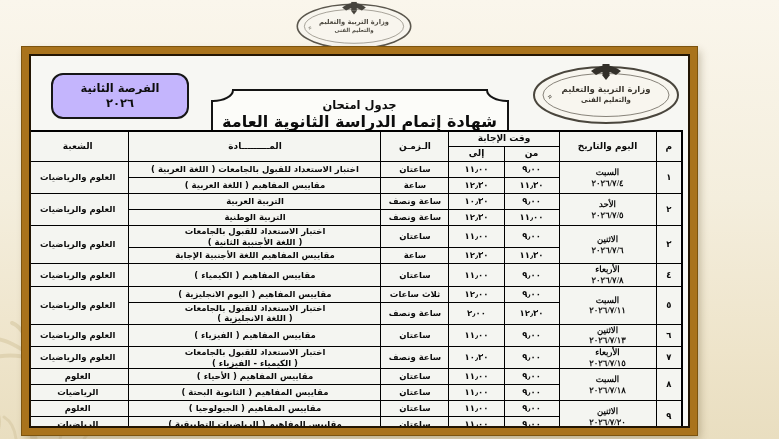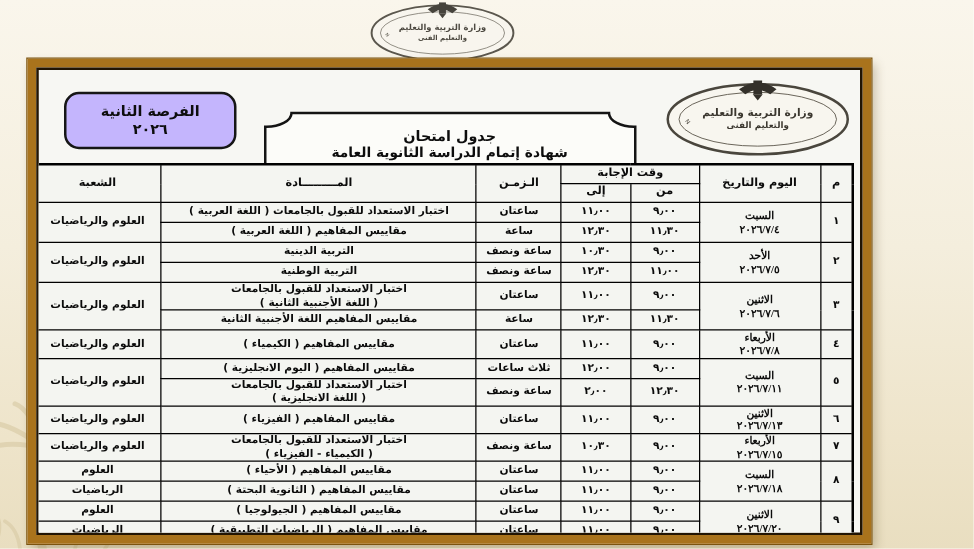--- a/index.html
+++ b/index.html
@@ -23,21 +23,21 @@
     display:flex; flex-direction:column; align-items:center; justify-content:center;
     font-weight:bold; font-size:11.5px; line-height:1.3;
   }
   .plaque{position:absolute; left:50%; top:3px; transform:translateX(-50%); width:302px; height:70px;margin-top:28px;}
   .plaque svg.frame{position:absolute; inset:0;}
   .plaque .ptext{
     position:absolute; inset:3px 10px; display:flex; flex-direction:column;
     align-items:center; justify-content:center; font-weight:bold; line-height:1.25; text-align:center;
   }
   .pt1{font-size:11.5px;}
-  .pt2,.pt3{font-size:11px;}
+  .pt2,.pt3{font-size:16px;}
   .pt4{font-size:11px; letter-spacing:2px; font-family:"DejaVu Serif",serif;text-align:right;}
   .seal{position:absolute;}
   .seal-right{right:6px; top:3px; width:152px; height:66px;}
   .seal-top{position:absolute; left:327px; top:-2px; width:126px; height:52px; opacity:.9;}
   
   .table-wrap{position:absolute; left:5px; right:5px; top:74px;}
   table{width:100%; border-collapse:collapse; table-layout:fixed; direction:rtl; background:#f4f5f1;}
   th,td{
     border:1px solid #000; font-weight:bold; text-align:center; vertical-align:middle;
     padding:0 2px; font-size:8.5px; line-height:1.25; color:#0b0b0b; background:#f4f5f1;
@@ -165,21 +165,21 @@
                 <td class="c-dur">ساعة</td>
                 <td class="c-sub">مقاييس المفاهيم ( اللغة العربية )</td>
               </tr>
               <tr class="group-start">
                 <td class="c-idx" rowspan="2">٢</td>
                 <td class="c-day" rowspan="2">الأحد
 ٢٠٢٦/٧/٥</td>
                 <td class="c-time">٩٫٠٠</td>
                 <td class="c-time">١٠٫٣٠</td>
                 <td class="c-dur">ساعة ونصف</td>
-                <td class="c-sub">التربية الدينية</td>
+                <td class="c-sub">التربية العربية</td>
                 <td class="c-br" rowspan="2">العلوم والرياضيات</td>
               </tr>
               <tr>
                 <td class="c-time">١١٫٠٠</td>
                 <td class="c-time">١٢٫٣٠</td>
                 <td class="c-dur">ساعة ونصف</td>
                 <td class="c-sub">التربية الوطنية</td>
               </tr>
               <tr class="group-start">
                 <td class="c-idx" rowspan="2">٣</td>
@@ -189,21 +189,21 @@
                 <td class="c-time">١١٫٠٠</td>
                 <td class="c-dur">ساعتان</td>
                 <td class="c-sub">اختبار الاستعداد للقبول بالجامعات
 ( اللغة الأجنبية الثانية )</td>
                 <td class="c-br" rowspan="2">العلوم والرياضيات</td>
               </tr>
               <tr>
                 <td class="c-time">١١٫٣٠</td>
                 <td class="c-time">١٢٫٣٠</td>
                 <td class="c-dur">ساعة</td>
-                <td class="c-sub">مقاييس المفاهيم اللغة الأجنبية الثانية</td>
+                <td class="c-sub">مقاييس المفاهيم اللغة الأجنبية الإجابة</td>
               </tr>
               <tr class="group-start">
                 <td class="c-idx">٤</td>
                 <td class="c-day">الأربعاء
 ٢٠٢٦/٧/٨</td>
                 <td class="c-time">٩٫٠٠</td>
                 <td class="c-time">١١٫٠٠</td>
                 <td class="c-dur">ساعتان</td>
                 <td class="c-sub">مقاييس المفاهيم ( الكيمياء )</td>
                 <td class="c-br">العلوم والرياضيات</td>

